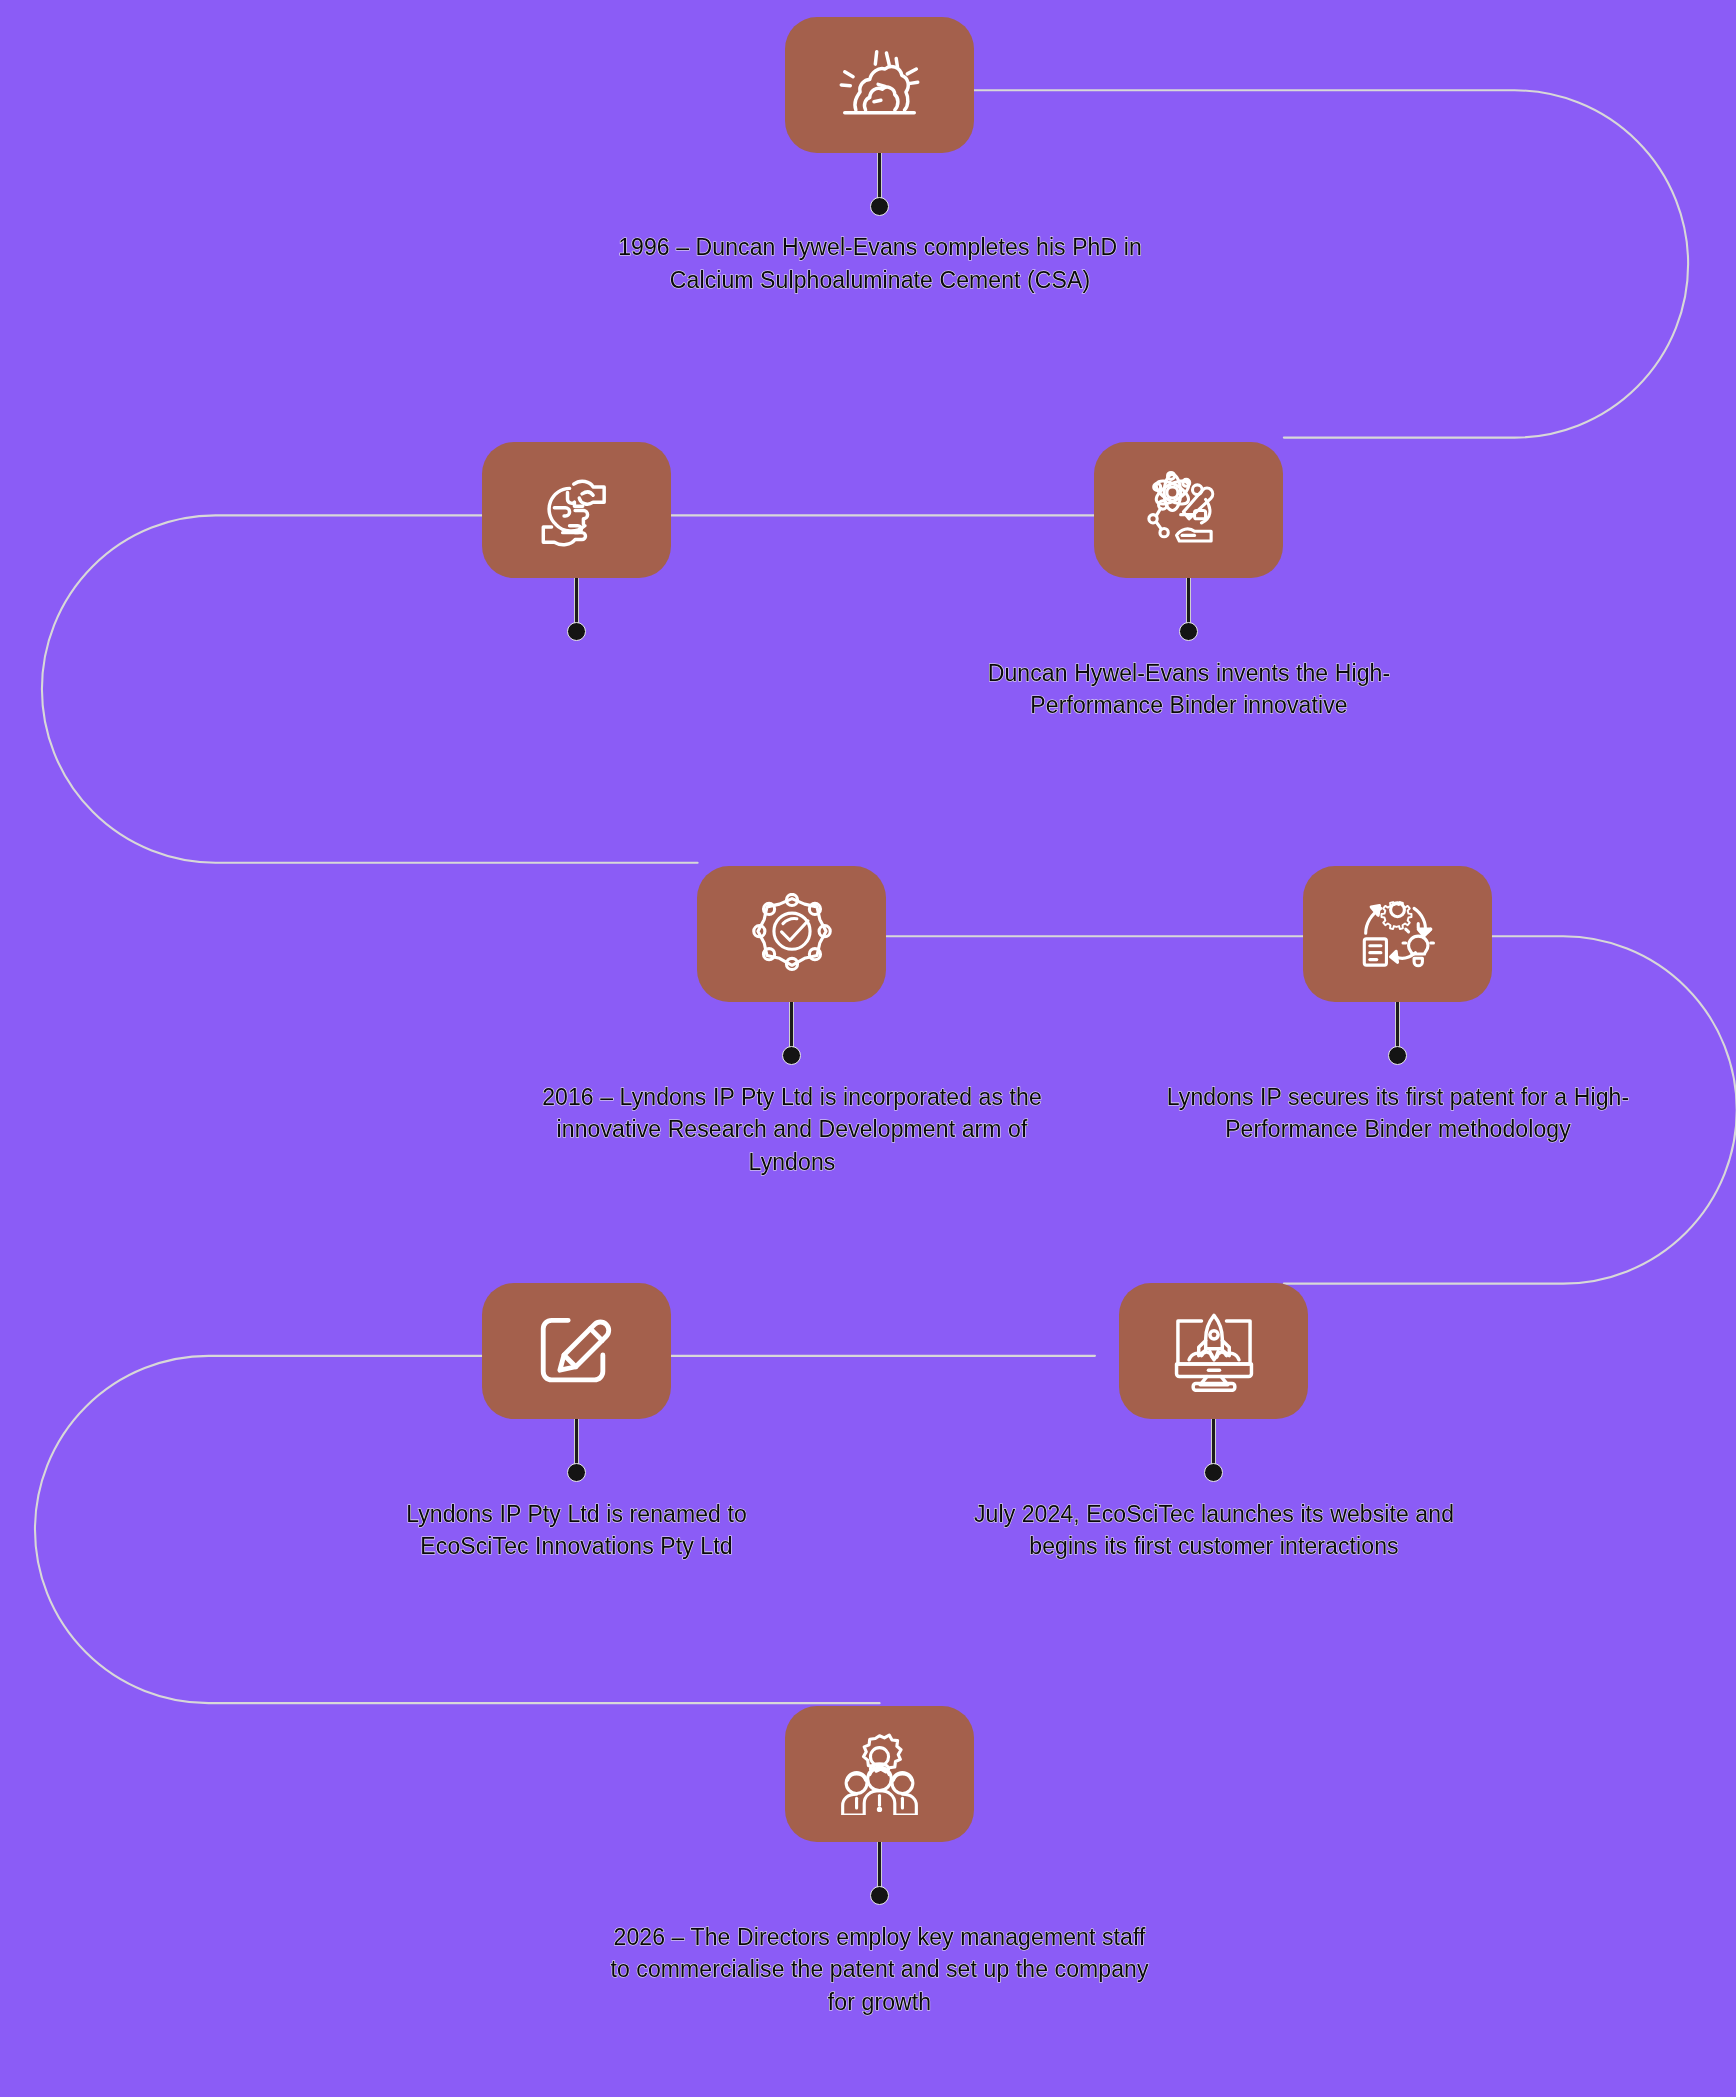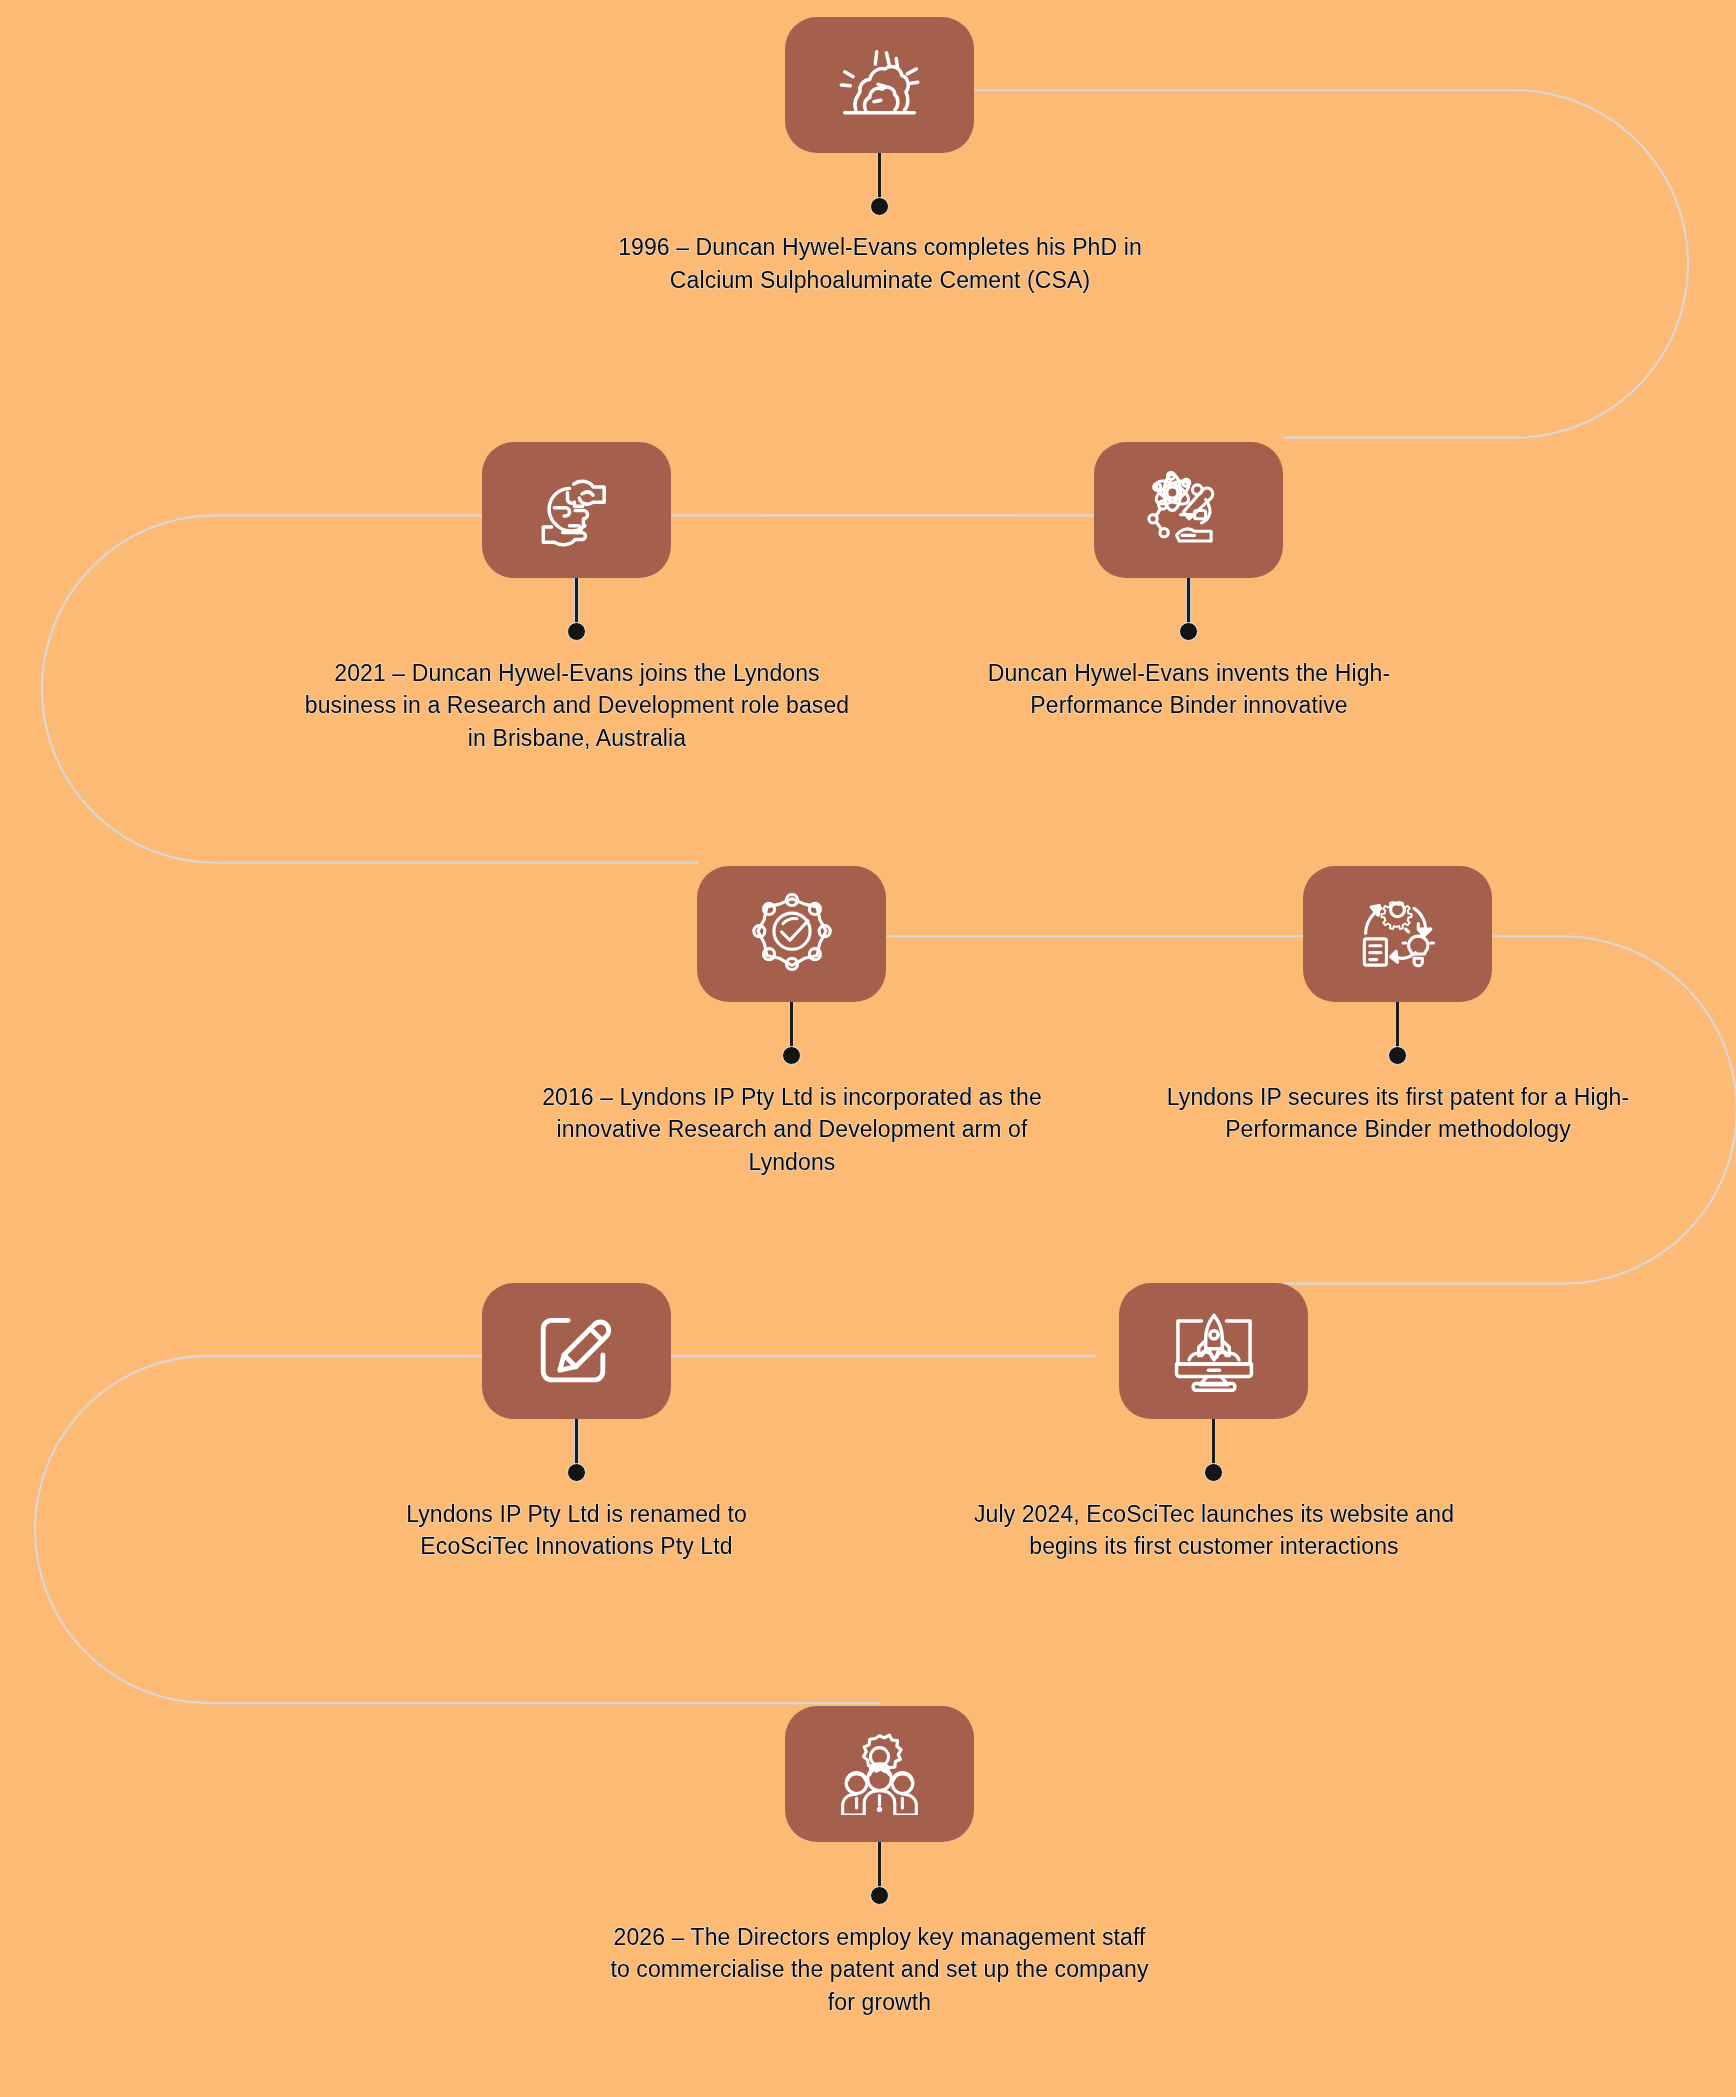--- a/index.html
+++ b/index.html
@@ -101,21 +101,21 @@
   #node-3 .caption { width: 514px; margin-left: -76px; }
   #node-4 .caption { width: 500px; margin-left: -69px; }
   #node-5 .caption { width: 500px; margin-left: -69px; }
   #node-6 .caption { width: 389px; margin-left: -14px;  }
   #node-7 .caption { width: 514px; margin-left: -76px; }
   #node-8 .caption { width: 549px; margin-left: -94px; }
 </style>
 </head>
 <body>
 
-<div id="stage" style="background: #fdba74;">
+<div id="stage" style="background: #8b5cf6;">
 
   <svg id="path-layer" viewBox="0 0 2500 3019" xmlns="http://www.w3.org/2000/svg">
     <g fill="none" stroke="#d8d8d8" stroke-width="3" stroke-linecap="round">
 
       <path d="M 1402 130 H 2180 A 250 250 0 0 1 2180 630 H 1848"></path>
 
       <path d="M 1576 742 H 966"></path>
       <path d="M 694 742 H 310 A 250 250 0 0 0 310 1242 H 1004"></path>
 
       <path d="M 1276 1348 H 1876"></path>
@@ -160,21 +160,20 @@
           <path d="M58 60 h12 a6 6 0 0 1 0 12 v8"></path>
           <path d="M56 22 c10 -8 24 -4 28 4 l16 0 v22 h-16 c-8 6 -18 2 -20 -6"></path>
           <path d="M68 36 c6 -4 12 -4 16 2"></path>
           <path d="M24 84 H12 v22 h16 c10 6 24 4 30 -4 l10 0 a5 5 0 0 0 0 -10 h-10"></path>
           <path d="M40 92 h22 a5 5 0 0 0 0 -10 h-12"></path>
         </svg>
       </span>
     </div>
     <div class="stem"></div>
     <div class="dot"></div>
-    <div class="caption">2021 – Duncan Hywel-Evans joins the Lyndons business in a Research and Development role based in Brisbane, Australia</div>
   </div>
 
   <div class="node" id="node-3">
     <div class="tile" style="background: rgb(164, 96, 76);">
       <span>
         <svg width="86" height="83" viewBox="0 0 124 120" fill="none" stroke="#ffffff" stroke-width="4.5" stroke-linecap="round" stroke-linejoin="round">
           <circle cx="38" cy="34" r="8"></circle>
           <ellipse cx="38" cy="34" rx="26" ry="12" transform="rotate(-30 38 34)"></ellipse>
           <ellipse cx="38" cy="34" rx="26" ry="12" transform="rotate(30 38 34)"></ellipse>
           <ellipse cx="38" cy="34" rx="26" ry="12" transform="rotate(90 38 34)"></ellipse>

